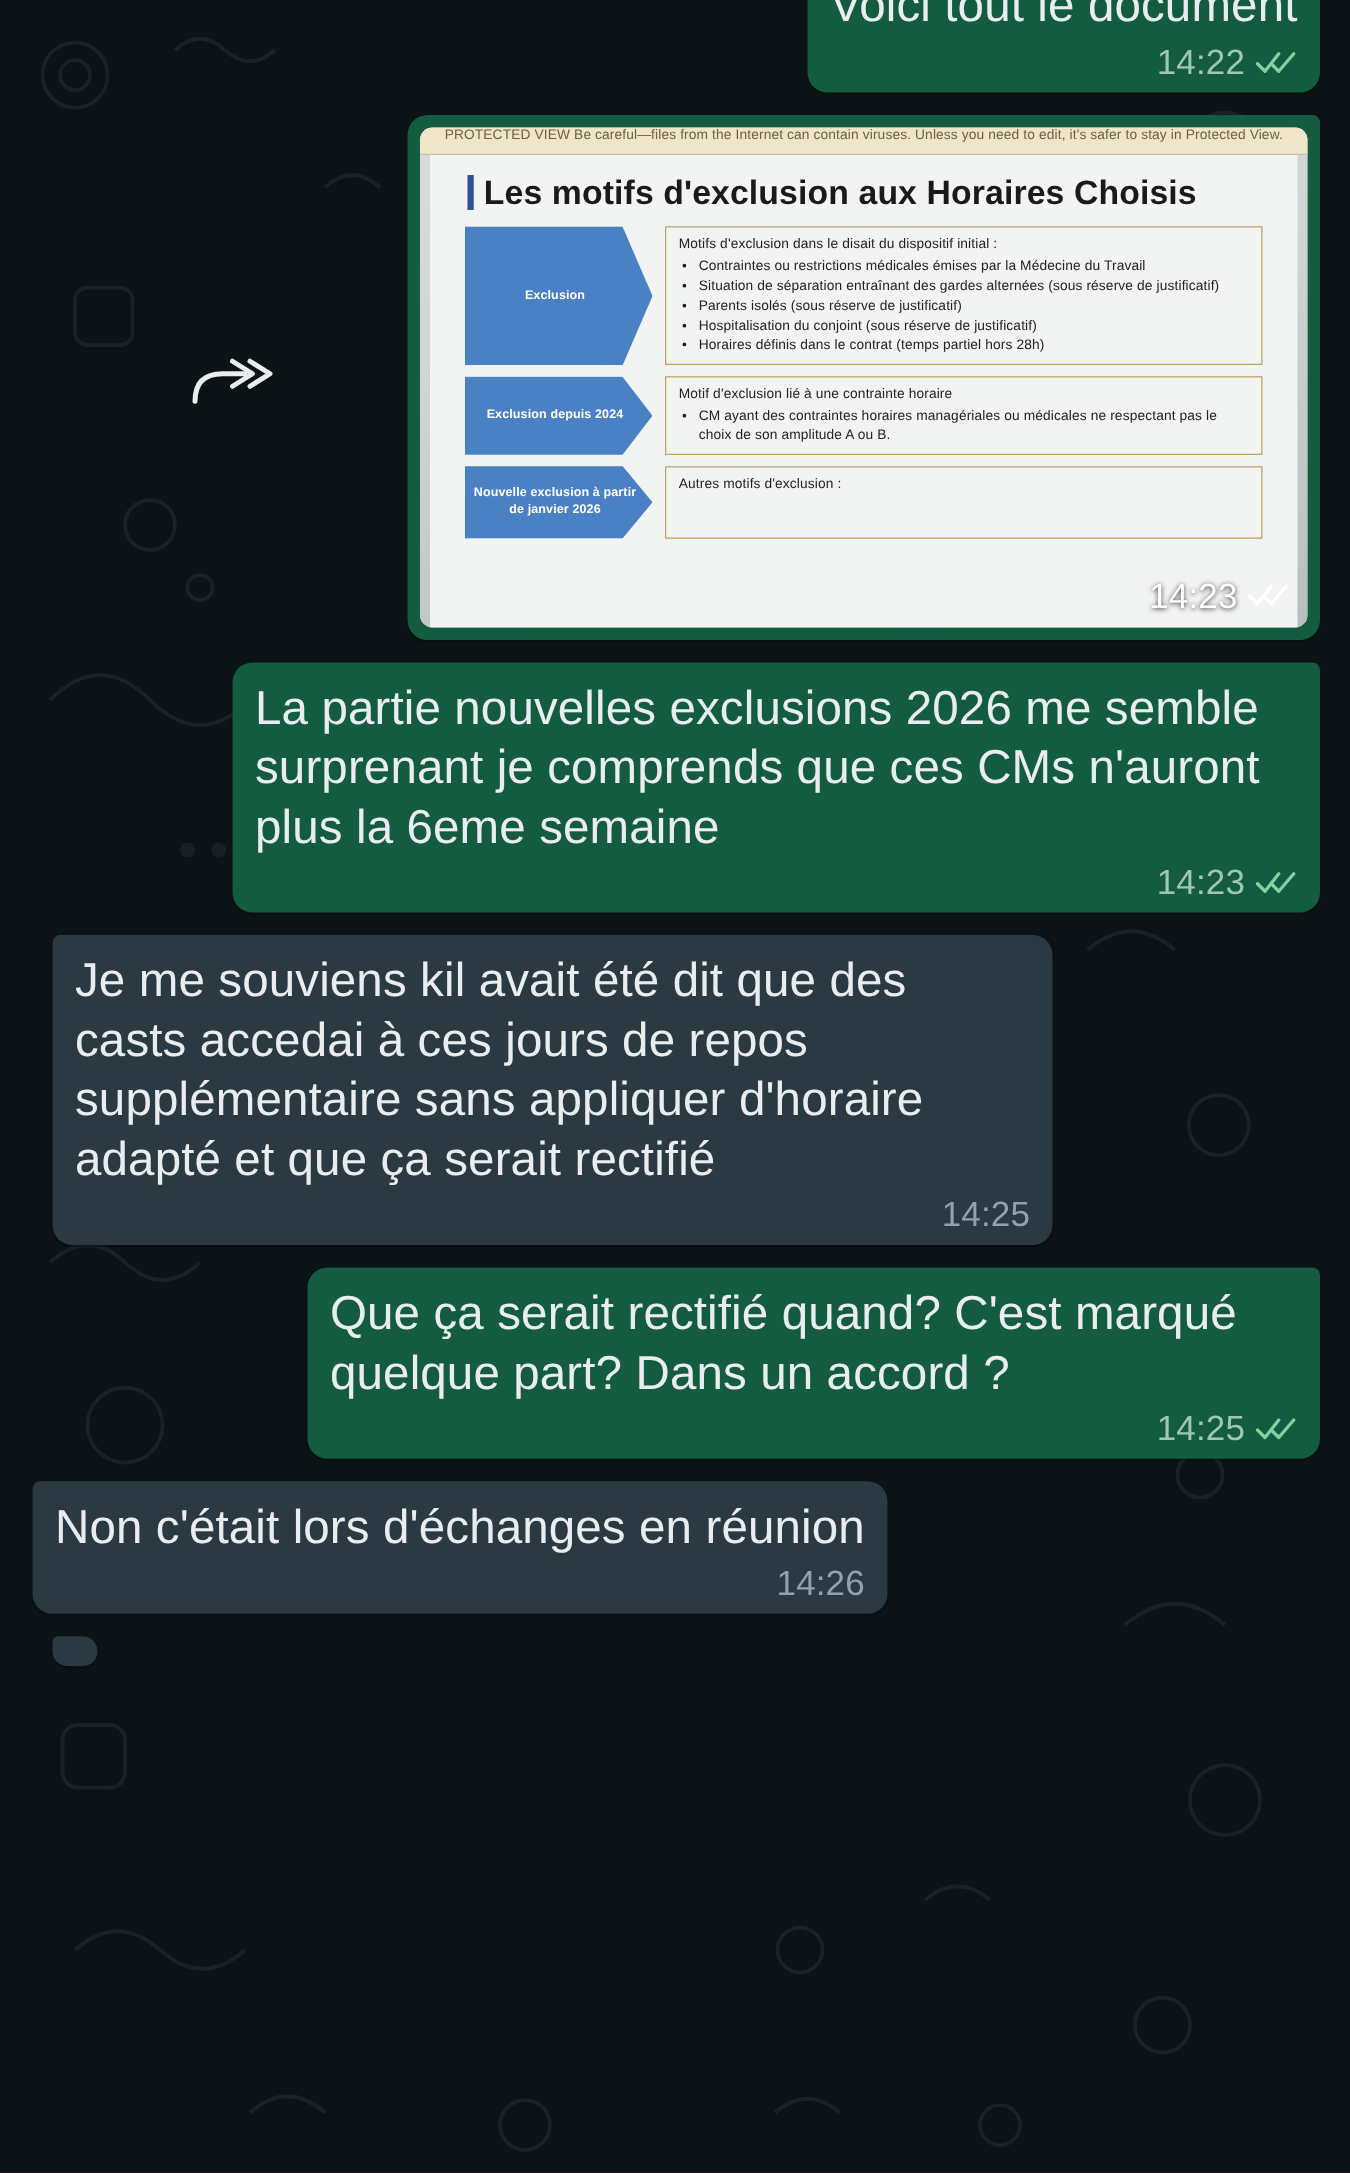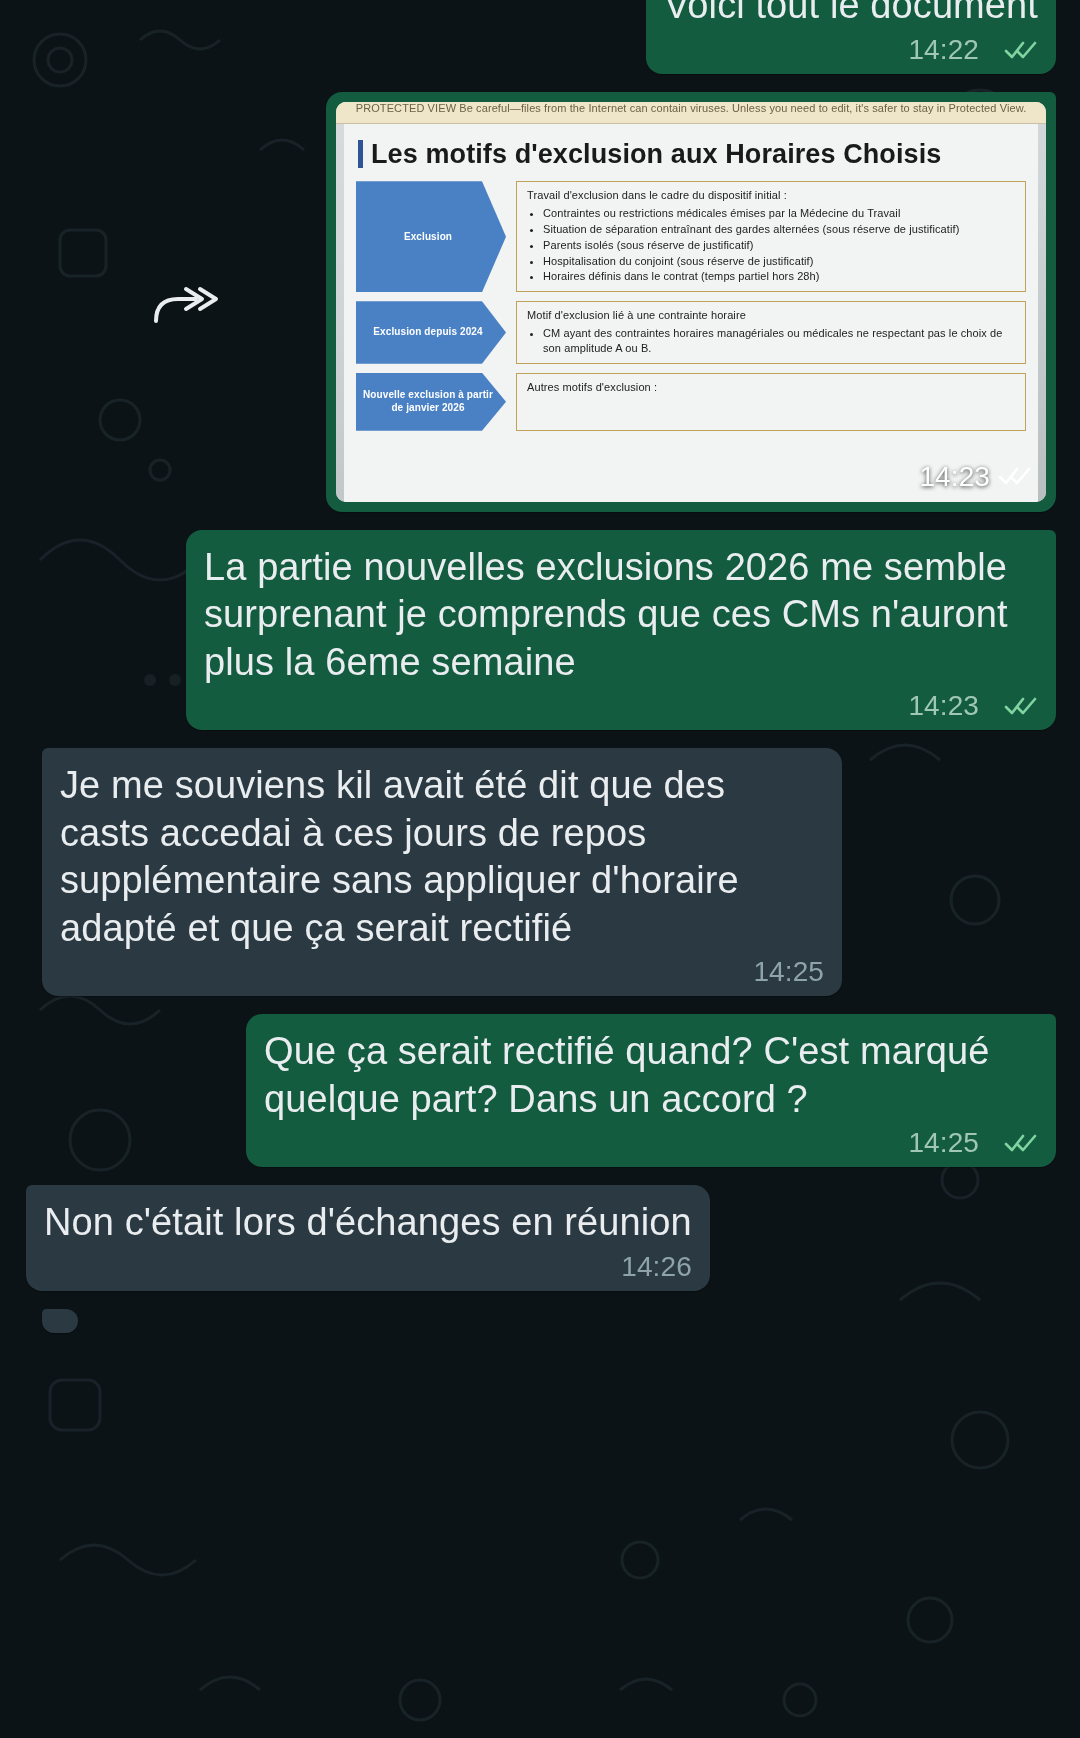--- a/index.html
+++ b/index.html
@@ -50,21 +50,21 @@
   }
   .bubble.out { background: #135c40; border-top-right-radius: 6px; }
   .bubble.in  { background: #2a3942; border-top-left-radius: 6px; }
 
   .bubble .text { white-space: pre-wrap; }
 
   .meta {
     display: flex;
     align-items: center;
     justify-content: flex-end;
-    gap: 25px;
+    gap: 8px;
     margin-top: 6px;
     font-size: 28px;
     color: #8fa3ab;
     line-height: 1;
   }
   .bubble.out .meta { color: #9fc7b3; }
   .ticks { display: inline-block; line-height: 1; }
   .ticks svg { display: block; }
 
   
@@ -113,21 +113,21 @@
     border: 1px solid #b9ad89;
     border-radius: 2px;
     padding: 1px 6px;
     font-size: 10px;
     color: #554c36;
   }
   .slide {
     position: absolute;
     top: 22px; left: 8px; right: 8px; bottom: 0;
     background: #f2f3f3;
-    padding: 10px 12px;
+    padding: 10px 28px;
     overflow: hidden;
   }
   .slide-title {
     display: flex; align-items: center; gap: 8px;
     font-size: 27px;
     color: #1a1a1a;
     font-weight: 600;
     margin: 4px 0 10px 2px;
   }
   .slide-title .tickmark {
@@ -259,21 +259,21 @@
             </div>
             <div class="slide">
               <div class="slide-title">
                 <span class="tickmark"></span>
                 <span>Les motifs d'exclusion aux Horaires Choisis</span>
               </div>
 
               <div class="slide-row">
                 <div class="chev">Exclusion</div>
                 <div class="slide-box">
-                  <div class="lead">Travail d'exclusion dans le cadre du dispositif initial :</div>
+                  <div class="lead">Motifs d'exclusion dans le disait du dispositif initial :</div>
                   <ul>
                     <li>Contraintes ou restrictions médicales émises par la Médecine du Travail</li>
                     <li>Situation de séparation entraînant des gardes alternées (sous réserve de justificatif)</li>
                     <li>Parents isolés (sous réserve de justificatif)</li>
                     <li>Hospitalisation du conjoint (sous réserve de justificatif)</li>
                     <li>Horaires définis dans le contrat (temps partiel hors 28h)</li>
                   </ul>
                 </div>
               </div>
 

